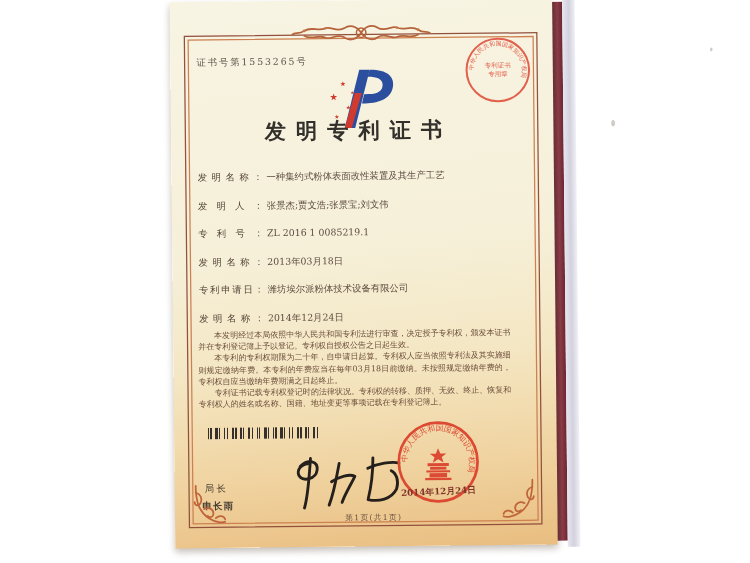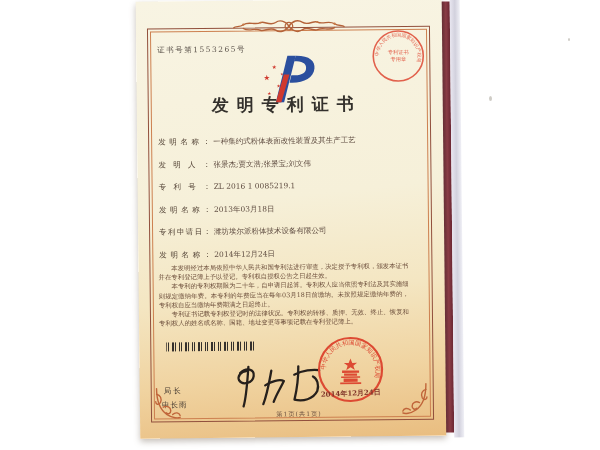--- a/index.html
+++ b/index.html
@@ -43,21 +43,21 @@
   .paras{position:absolute;left:20px;top:263px;width:250px;font-size:6.4px;
          line-height:9.2px;color:#6d4f3c;text-align:justify;}
   .paras p{margin:0;text-indent:2em;}
 
   .barcode{position:absolute;left:27px;top:341px;width:89px;height:9px;
        background:repeating-linear-gradient(90deg,#35302c 0 1px,transparent 1px 2px,
        #35302c 2px 3px,transparent 3px 6px,#35302c 6px 8px,transparent 8px 9px,
        #35302c 9px 10px,transparent 10px 13px);}
 
   .chief-title{position:absolute;left:24px;top:385px;font-size:7.5px;font-weight:normal;color:#473c33;letter-spacing:2px;}
-  .chief-name{position:absolute;left:22px;top:399px;font-size:7.5px;font-weight:normal;color:#473c33;letter-spacing:1px;}
+  .chief-name{position:absolute;left:22px;top:399px;font-size:7.5px;font-weight:bold;color:#473c33;letter-spacing:1px;}
   .signature{position:absolute;left:86px;top:360px;width:104px;height:52px;}
 
   .seal{position:absolute;left:176px;top:335px;width:70px;height:70px;}
   .seal-date{position:absolute;left:172px;top:389px;width:78px;text-align:center;
              font-size:7px;font-weight:bold;color:#80352a;transform:rotate(-2deg);white-space:nowrap;}
 
   .footer{position:absolute;left:12px;right:0;top:410px;text-align:center;
           font-size:6.2px;letter-spacing:1px;color:#6b5140;}
 
   .corner{position:absolute;width:28px;height:34px;}

